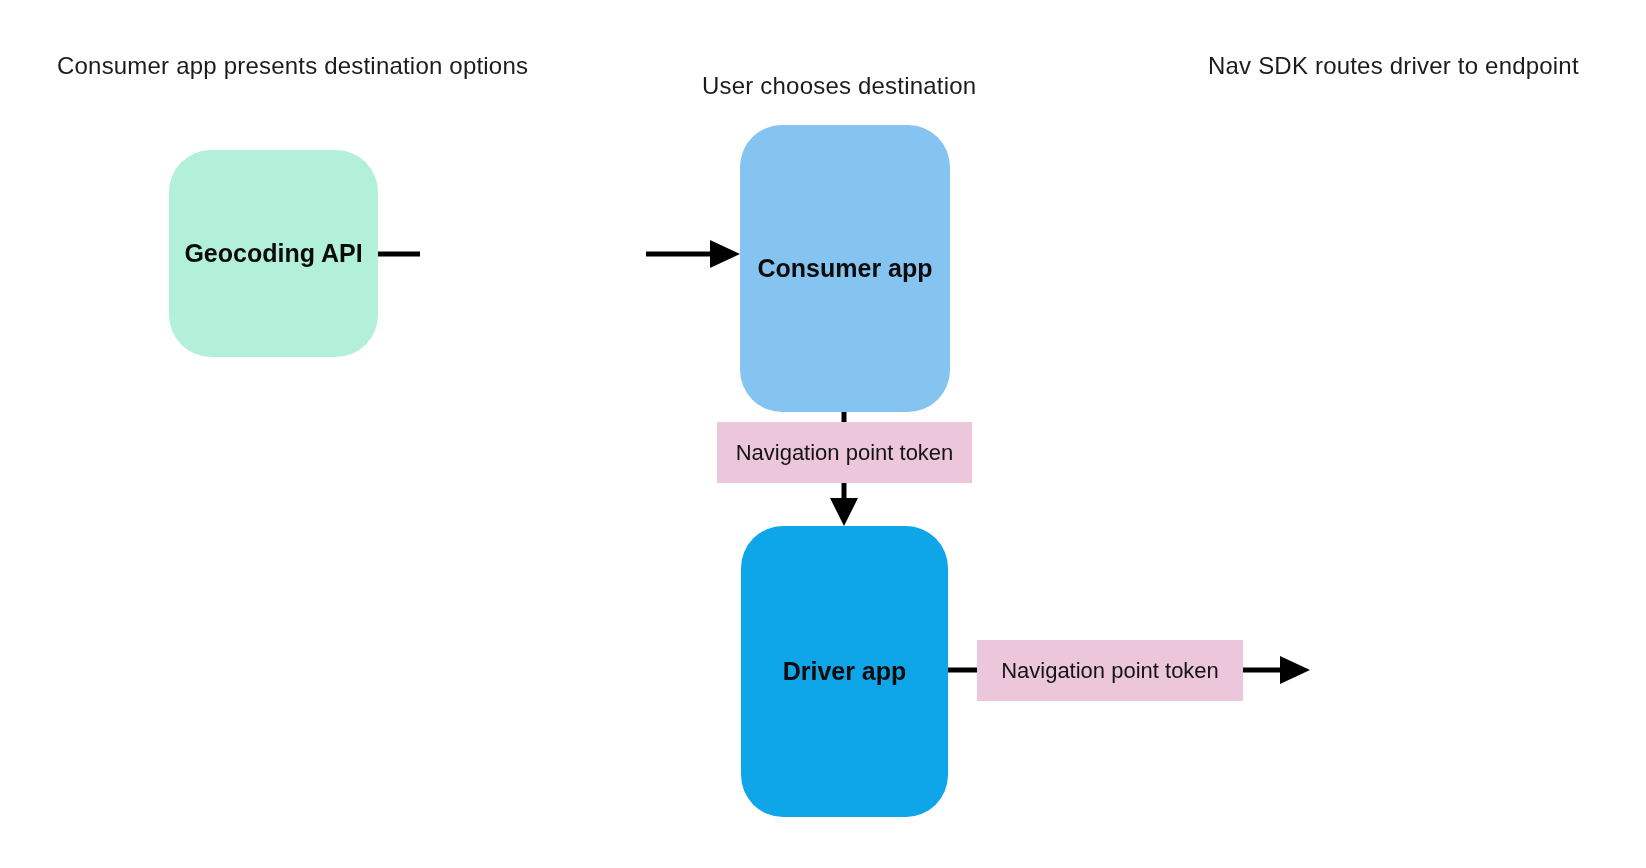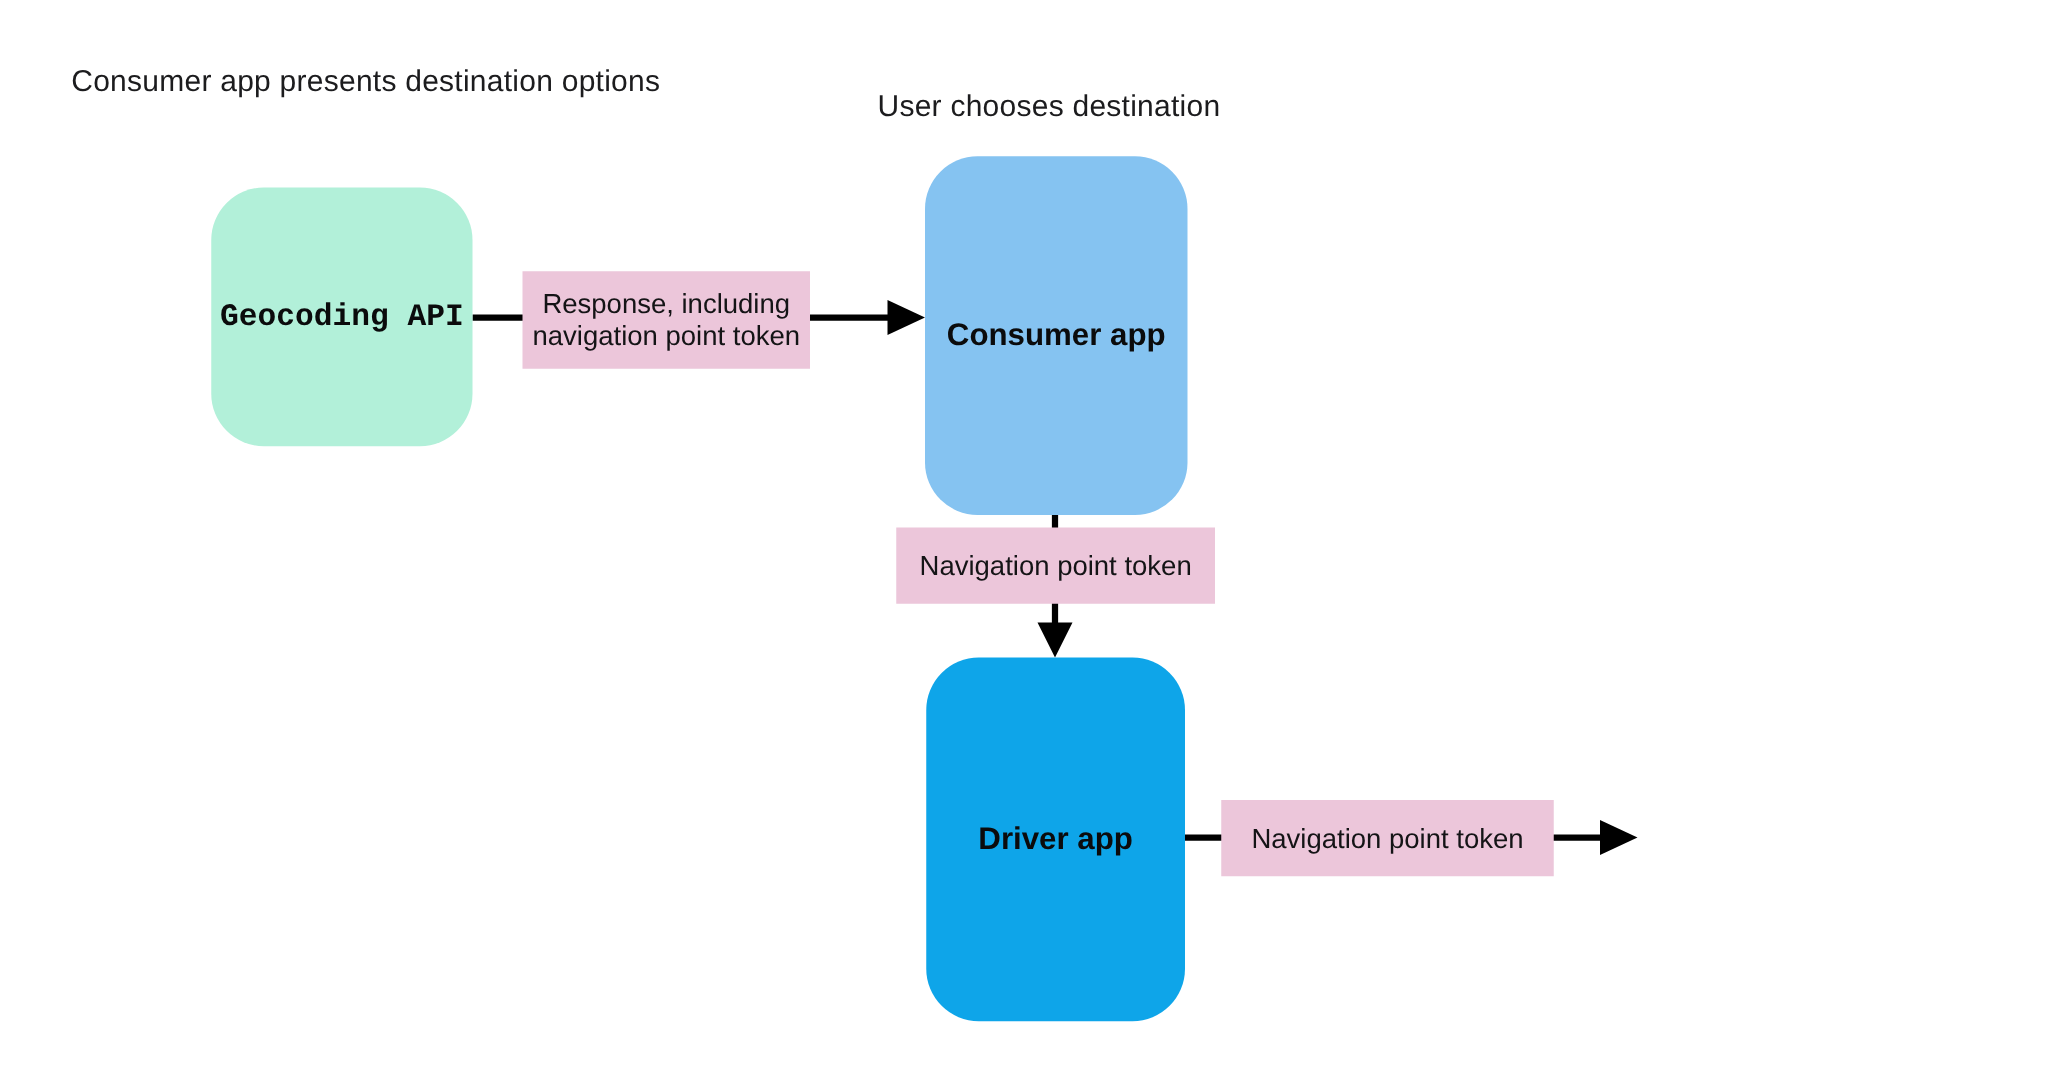--- a/index.html
+++ b/index.html
@@ -29,21 +29,21 @@
     position: absolute;
     border-radius: 42px;
     display: flex;
     align-items: center;
     justify-content: center;
     font-size: 25px;
     font-weight: bold;
     color: #0b0b0c;
     text-align: center;
   }
-  .node-geocoding { left: 169px; top: 150px; width: 209px; height: 207px; font-family: Liberation Mono, monospace; }
+  .node-geocoding { left: 169px; top: 150px; width: 209px; height: 207px; }
   .node-consumer  { left: 740px; top: 113px; width: 210px; height: 287px; }
   .node-driver    { left: 741px; top: 526px; width: 207px; height: 291px; }
   .node-navsdk    { left: 1313px; top: 565px; width: 210px; height: 208px; }
 
   .edge-label {
     position: absolute;
     display: flex;
     align-items: center;
     justify-content: center;
     text-align: center;
@@ -65,20 +65,21 @@
   .arrow-layer line { stroke: #000000; stroke-width: 5; }
   .arrow-layer polygon { fill: #000000; }
 </style>
 </head>
 <body>
 
 <div class="canvas">
 
   <div class="stage-label stage-label-1">Consumer app presents destination options</div>
   <div class="stage-label stage-label-2">User chooses destination</div>
+  <div class="stage-label stage-label-3">Nav SDK routes driver to endpoint</div>
 
   <svg class="arrow-layer" viewBox="0 0 1646 868">
 
     <line x1="378" y1="254" x2="420" y2="254"></line>
 
     <line x1="646" y1="254" x2="714" y2="254"></line>
     <polygon points="740,254 710,240 710,268"></polygon>
 
     <line x1="844" y1="398" x2="844" y2="424"></line>
 
@@ -91,19 +92,18 @@
     <polygon points="1310,670 1280,656 1280,684"></polygon>
   </svg>
 
   <div class="node node-geocoding" style="background-color: rgb(178, 240, 217);">Geocoding API</div>
 
   <div class="node node-consumer" style="background-color: rgb(133, 195, 241); margin-top: 12px;">Consumer app</div>
 
   <div class="node node-driver" style="background-color: #0ea5e9;">Driver app</div>
 
 
-  <div class="edge-label edge-label-response" style="background-color: rgb(236, 198, 218);">Response, including navigation point token</div>
 
   <div class="edge-label edge-label-token1" style="background-color: rgb(236, 198, 218);">Navigation point token</div>
 
   <div class="edge-label edge-label-token2" style="background-color: rgb(236, 198, 218);">Navigation point token</div>
 
 </div>
 
 </body></html>

